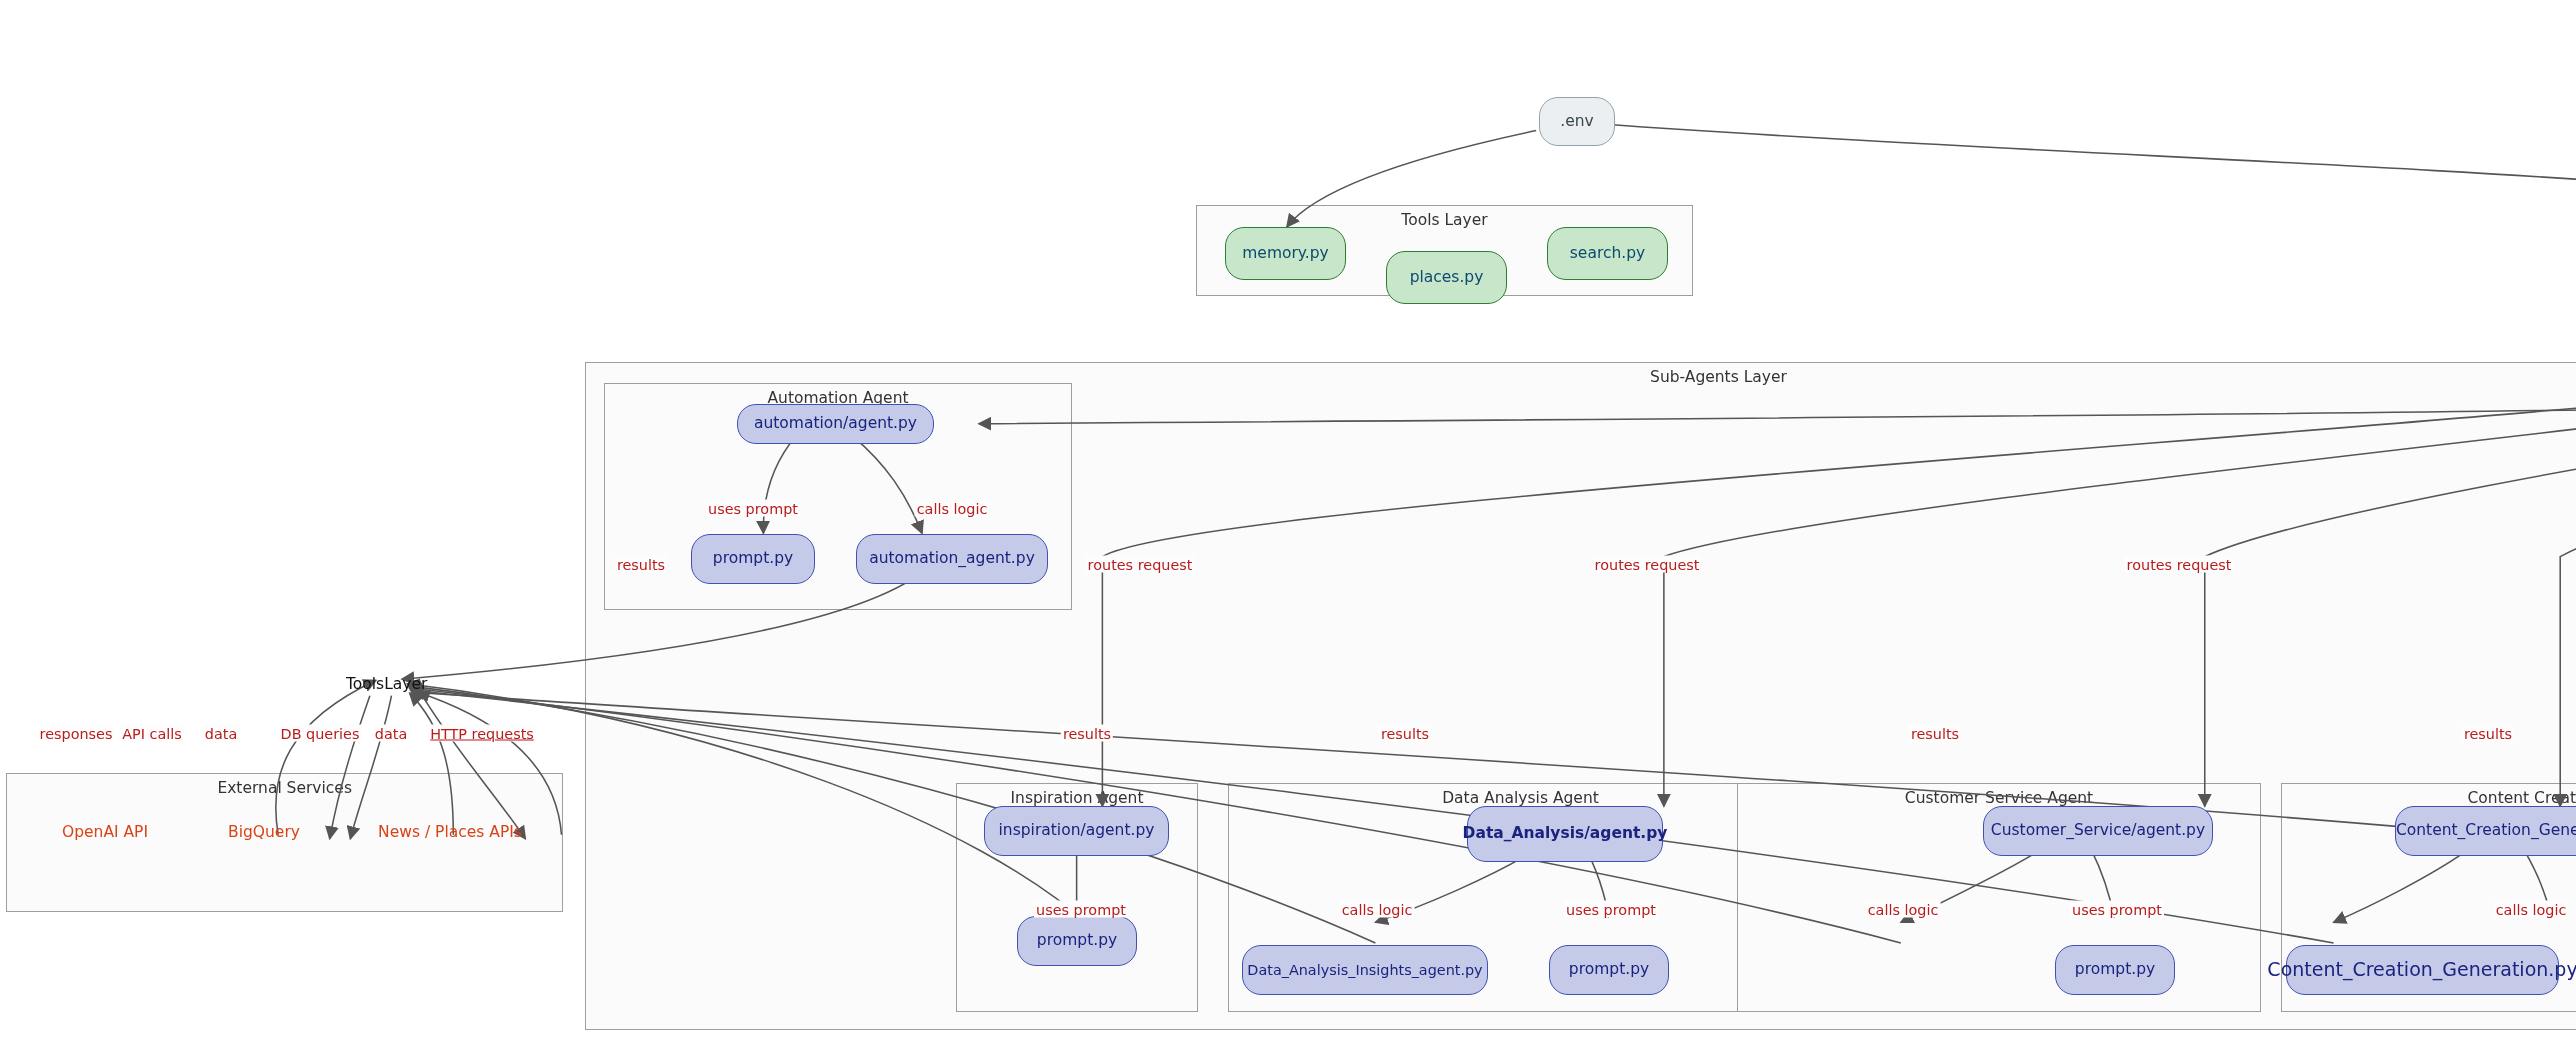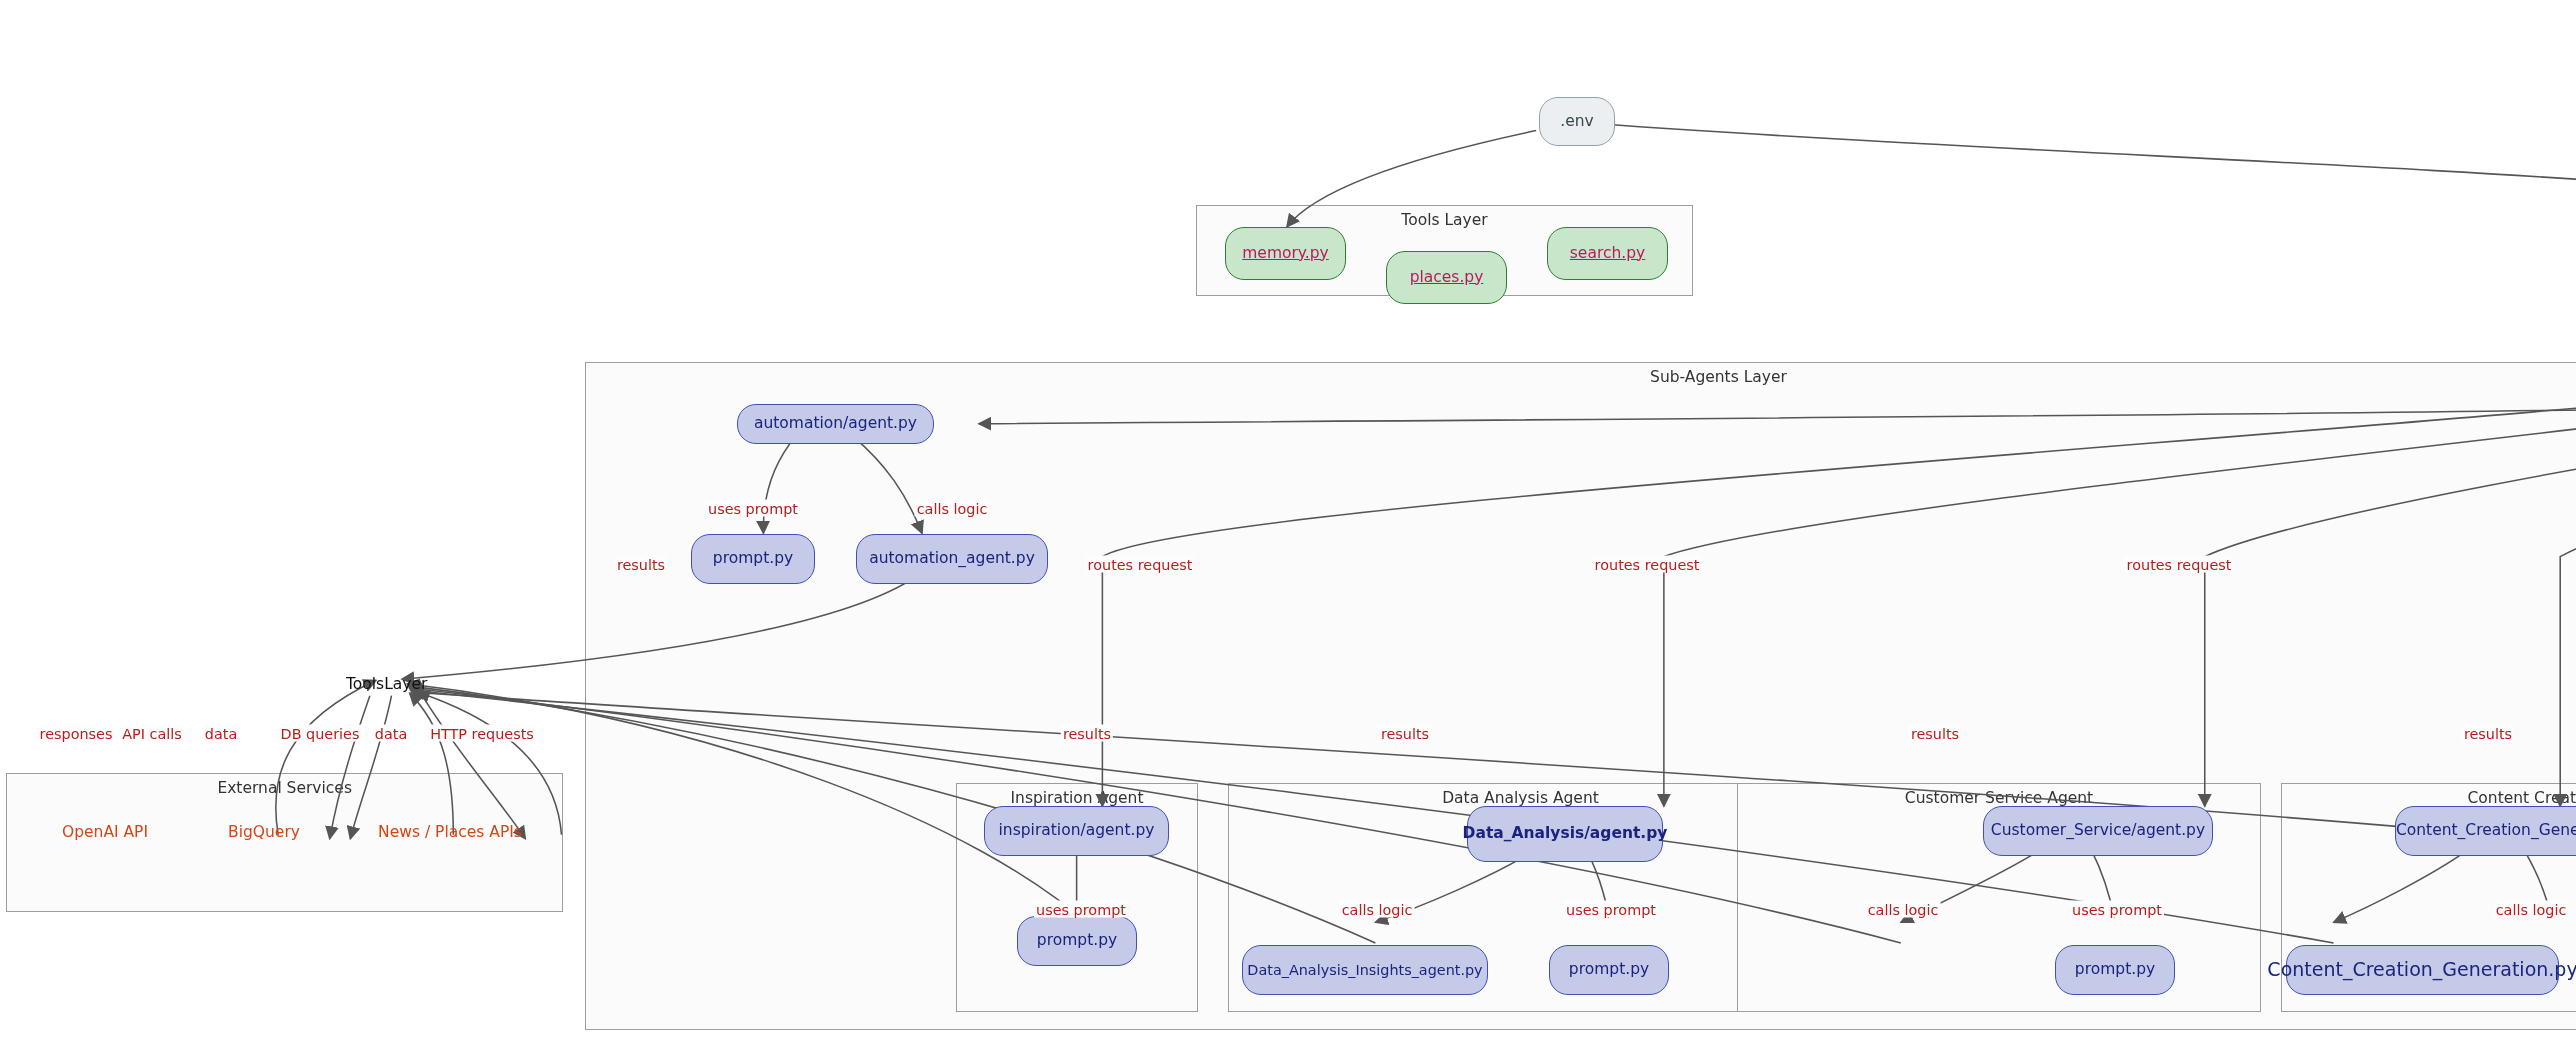--- a/index.html
+++ b/index.html
@@ -10,21 +10,21 @@
 
   .cluster{position:absolute;background:#fbfbfb;border:1px solid #9e9e9e;box-sizing:border-box;}
   .cluster-title{position:absolute;left:0;right:0;text-align:center;
      font-size:15.5px;color:#333333;font-family:"DejaVu Sans",sans-serif;
      background:#fbfbfb;padding:0 5.2px;white-space:nowrap;}
 
   .node{position:absolute;box-sizing:border-box;display:flex;align-items:center;
         justify-content:center;text-align:center;font-size:15.5px;line-height:1.15;
         font-family:"DejaVu Sans",sans-serif;border-radius:19px;}
   .n-doc{background:#ECEFF1;border:1px solid #90A4AE;color:#37474F;}
-  .n-tool{background:#C8E6C9;border:1.5px solid #2E7D32;color:#be185d;text-decoration:underline;}
+  .n-tool{background:#C8E6C9;border:1.5px solid #2E7D32;color:#0c4a6e;}
   .n-agent{background:#C5CAE9;border:1.5px solid #3F51B5;color:#1A237E;}
 
   .plain{position:absolute;font-size:15.5px;color:#111;font-family:"DejaVu Sans",sans-serif;
          white-space:nowrap;transform:translate(-50%,-50%);}
   .ext{position:absolute;font-size:15.5px;color:#D84315;font-family:"DejaVu Sans",sans-serif;
        white-space:nowrap;transform:translate(-50%,-50%);}
   .elabel{position:absolute;font-size:14.4px;color:#b91c1c;background:#fdfdfd;
           font-family:"DejaVu Sans",sans-serif;white-space:nowrap;
           transform:translate(-50%,-50%);padding:0.5px 2.1px;}
 </style>
@@ -34,20 +34,23 @@
 <div id="stage">
 
   <div class="cluster" style="left:1196px;top:205px;width:497px;height:91px;">
     <div class="cluster-title" style="top:5.2px;">Tools Layer</div>
   </div>
 
   <div class="cluster" style="left:585px;top:362px;width:2267px;height:668px;">
     <div class="cluster-title" style="top:5.2px;">Sub-Agents Layer</div>
   </div>
 
+  <div class="cluster" style="left:604px;top:383px;width:468px;height:227px;">
+    <div class="cluster-title" style="top:5.2px;">Automation Agent</div>
+  </div>
 
   <div class="cluster" style="left:956px;top:783px;width:242px;height:229px;">
     <div class="cluster-title" style="top:5.2px;">Inspiration Agent</div>
   </div>
 
   <div class="cluster" style="left:1228px;top:783px;width:585px;height:229px;">
     <div class="cluster-title" style="top:5.2px;">Data Analysis Agent</div>
   </div>
 
   <div class="cluster" style="left:1737px;top:783px;width:524px;height:229px;">
@@ -261,18 +264,18 @@
   </div>
   <div class="elabel" style="left:221px;top:733px;">
     <span>data</span>
   </div>
   <div class="elabel" style="left:320px;top:733px;">
     <span>DB queries</span>
   </div>
   <div class="elabel" style="left:391px;top:733px;">
     <span>data</span>
   </div>
-  <div class="elabel" style="left:482px;top:733px;">
+  <div class="elabel" style="left:482px;top:733px;text-decoration:underline;">
     <span>HTTP requests</span>
   </div>
 
 </div>
 
 
 </body></html>

